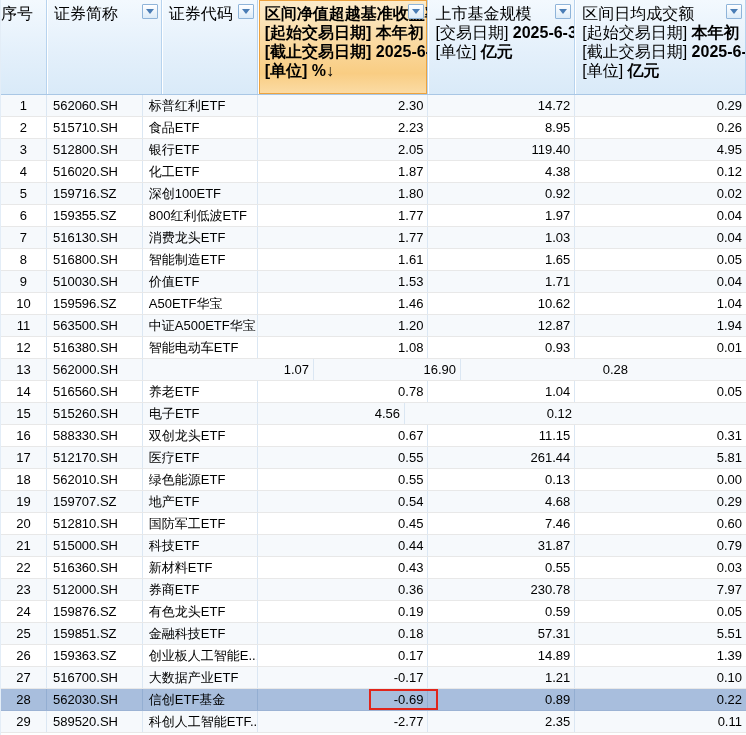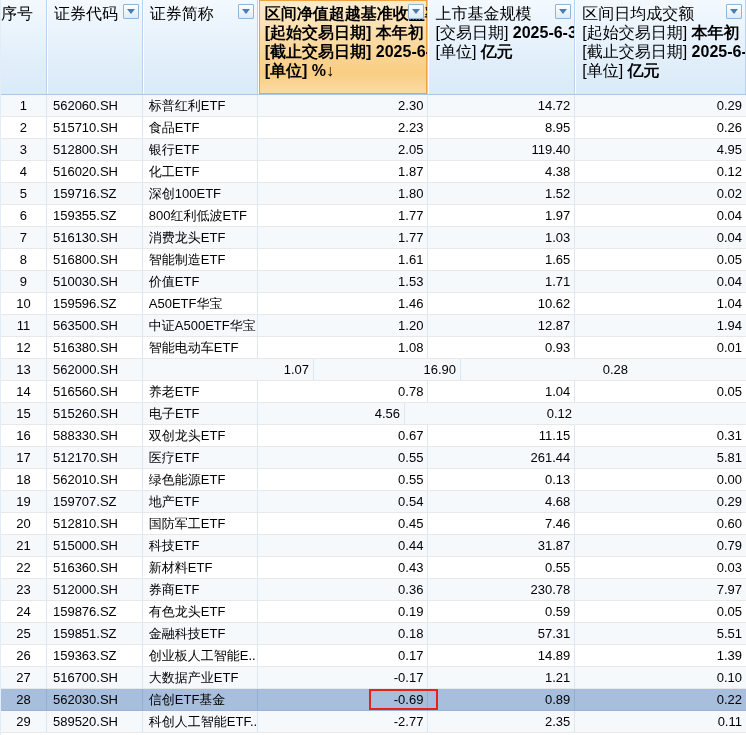--- a/index.html
+++ b/index.html
@@ -98,28 +98,28 @@
   }
 </style>
 </head>
 <body>
 
 <div id="app">
   <div class="thead">
       <div class="hcell seq" style="width: 46px;">
         <span class="htitle">序号</span>
       </div>
+      <div class="hcell" style="width: 115px;">
+        <span class="htitle">证券简称</span>
+        <span class="filter-btn">
+          <span class="tri"></span>
+        </span>
+      </div>
       <div class="hcell" style="width: 96px;">
         <span class="htitle">证券代码</span>
-        <span class="filter-btn">
-          <span class="tri"></span>
-        </span>
-      </div>
-      <div class="hcell" style="width: 115px;">
-        <span class="htitle">证券简称</span>
         <span class="filter-btn">
           <span class="tri"></span>
         </span>
       </div>
       <div class="hcell sorted" style="width: 171px;">
         <span class="htitle">区间净值超越基准收益率</span>
         <span class="hline"><span>[起始交易日期]</span> <span class="hval">本年初</span></span>
         <span class="hline"><span>[截止交易日期]</span> <span class="hval">2025-6-30</span></span>
         <span class="hline"><span>[单位]</span> <span class="hval">%↓</span></span>
         <span class="filter-btn">
@@ -175,21 +175,21 @@
         <div class="tcell " style="width: 115px;">化工ETF</div>
         <div class="tcell right" style="width: 171px;">1.87</div>
         <div class="tcell right" style="width: 147px;">4.38</div>
         <div class="tcell right" style="width: 171px;">0.12</div>
       </div>
       <div class="trow alt">
         <div class="tcell center" style="width: 46px;">5</div>
         <div class="tcell " style="width: 96px;">159716.SZ</div>
         <div class="tcell " style="width: 115px;">深创100ETF</div>
         <div class="tcell right" style="width: 171px;">1.80</div>
-        <div class="tcell right" style="width: 147px;">1.52</div>
+        <div class="tcell right" style="width: 147px;">0.92</div>
         <div class="tcell right" style="width: 171px;">0.02</div>
       </div>
       <div class="trow">
         <div class="tcell center" style="width: 46px;">6</div>
         <div class="tcell " style="width: 96px;">159355.SZ</div>
         <div class="tcell " style="width: 115px;">800红利低波ETF</div>
         <div class="tcell right" style="width: 171px;">1.77</div>
         <div class="tcell right" style="width: 147px;">1.97</div>
         <div class="tcell right" style="width: 171px;">0.04</div>
       </div>

